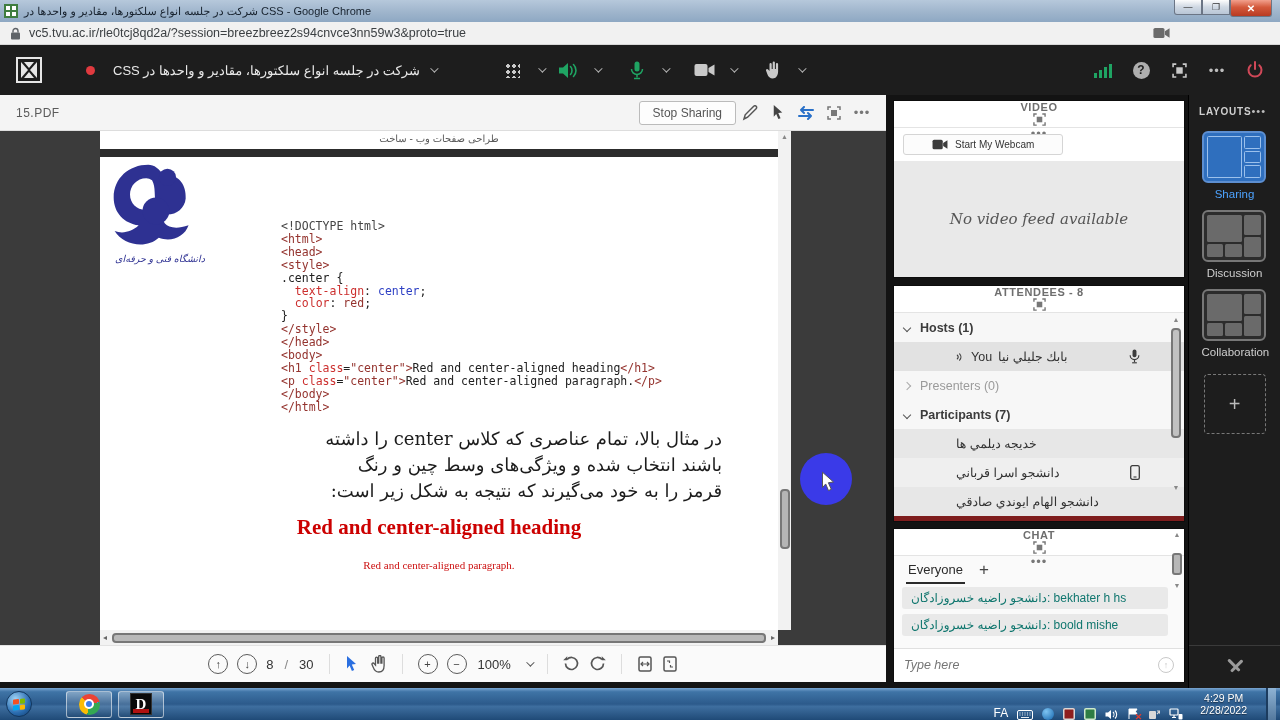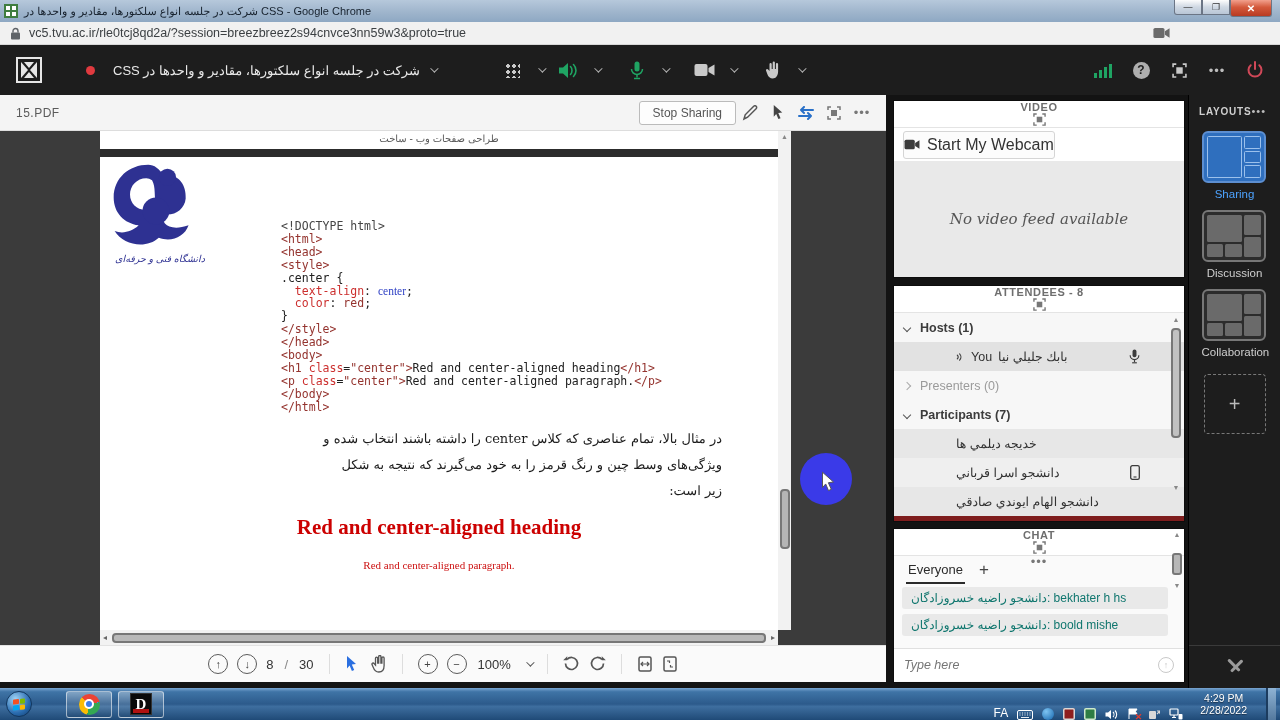--- a/index.html
+++ b/index.html
@@ -60,24 +60,24 @@
 
   .pdf-page { position:absolute; left:100px; top:0; width:678px; height:499px; background:#fff; overflow:hidden; }
   .pdf-header-line { position:absolute; top:2px; left:0; width:100%; text-align:center; font-size:10px; color:#5a5a5a; direction:rtl; }
   .page-sep { position:absolute; top:18px; left:0; width:100%; height:8px; background:#2c2c2c; }
   .uni-logo { position:absolute; left:6px; top:30px; width:108px; text-align:center; }
   .uni-caption { font-size:9.5px; color:#2e3192; direction:rtl; font-style:italic; margin-top:-4px; }
 
   .code-block { position:absolute; left:181px; top:89px; font-family:"DejaVu Sans Mono", monospace;
     font-size:11.5px; line-height:12.9px; white-space:pre; }
   .tk-d { color:#454545; } .tk-t { color:#94332e; } .tk-p { color:#cc2f2e; }
-  .tk-v { color:#2d3fc4;font-family:Liberation Serif, serif; } .tk-s { color:#94332e; } .tk-n { color:#202020; }
+  .tk-v { color:#2d3fc4; } .tk-s { color:#94332e; } .tk-n { color:#202020; }
 
   .fa-paragraph { position:absolute; right:56px; top:295px; width:400px; direction:rtl; text-align:right;
-    font-size:13px; line-height:26px; color:#1c1c1c; font-family:"DejaVu Serif","Liberation Serif",serif; }
+    font-size:18px; line-height:26px; color:#1c1c1c; font-family:"DejaVu Serif","Liberation Serif",serif; }
   .result-heading { position:absolute; left:0; top:384px; width:100%; text-align:center;
     font-family:"Liberation Serif", serif; font-weight:bold; font-size:21px; color:#cc0000; }
   .result-paragraph { position:absolute; left:0; top:428px; width:100%; text-align:center;
     font-family:"Liberation Serif", serif; font-size:11px; color:#cc1111; }
 
   .vscroll { position:absolute; left:778px; top:0; width:13px; height:499px; background:#f2f2f2; }
   .vscroll .arr { width:100%; text-align:center; font-size:7px; color:#888; line-height:12px; }
   .vscroll .thumb { position:absolute; left:2px; top:358px; width:9px; height:60px; background:#b5b5b5; border-radius:4px; }
   .hscroll { position:absolute; left:100px; top:499px; width:678px; height:15px; background:#f2f2f2;
     display:flex; align-items:center; }
@@ -102,21 +102,21 @@
   .right-col { position:absolute; left:893px; top:0; width:292px; height:593px; }
   .pod { background:#f0f0f0; border:1px solid #0d0d0d; }
   .pod-header { height:27px; background:#fff; border-bottom:1px solid #e4e4e4; display:flex;
     align-items:center; padding:0 10px;flex-direction:column; }
   .pod-title { font-size:11px; font-weight:bold; letter-spacing:.6px; color:#6e6e6e; flex:1; }
   .pod-icon { display:flex; align-items:center; justify-content:center; width:24px; height:20px; }
 
   .video-pod { position:absolute; top:5px; left:0; width:292px; height:178px; }
   .webcam-row { height:33px; background:#fff; display:flex; align-items:center; padding:0 9px; }
   .webcam-btn { display:flex; align-items:center; gap:7px; background:#fcfcfc; border:1px solid #d5d5d5;
-    border-radius:3px; padding:4px 0; font-size:16px; color:#333; }
+    border-radius:3px; padding:4px 28px; font-size:10px; color:#333; }
   .video-body { height:116px; background:#e9e9e9; display:flex; align-items:center; justify-content:center; }
   .video-empty { font-style:italic; font-size:15px; color:#555; font-family:"DejaVu Serif", serif; }
 
   .attendees-pod { position:absolute; top:190px; left:0; width:292px; height:237px; }
   .att-rows { position:relative; height:208px; overflow:hidden; background:#7f1d1d; }
   .att-row { height:29px; display:flex; align-items:center; padding:0 10px; font-size:12.5px; color:#333; }
   .att-group { background:#f7f7f7; font-weight:bold; color:#3c3c3c; gap:10px; }
   .att-group.muted { color:#9b9b9b; font-weight:normal; }
   .att-user { background:#efefef; padding-left:62px; gap:6px; }
   .att-user.alt { background:#e7e7e7; }

